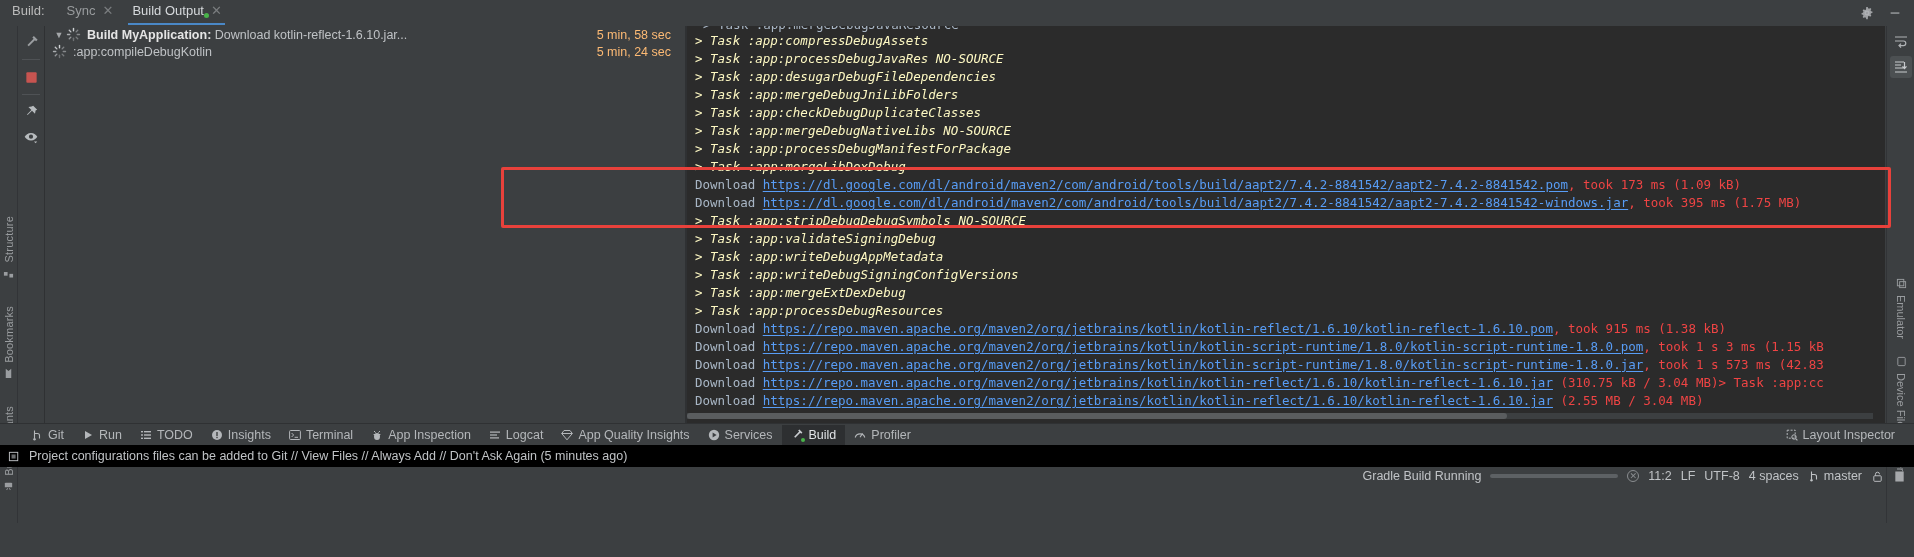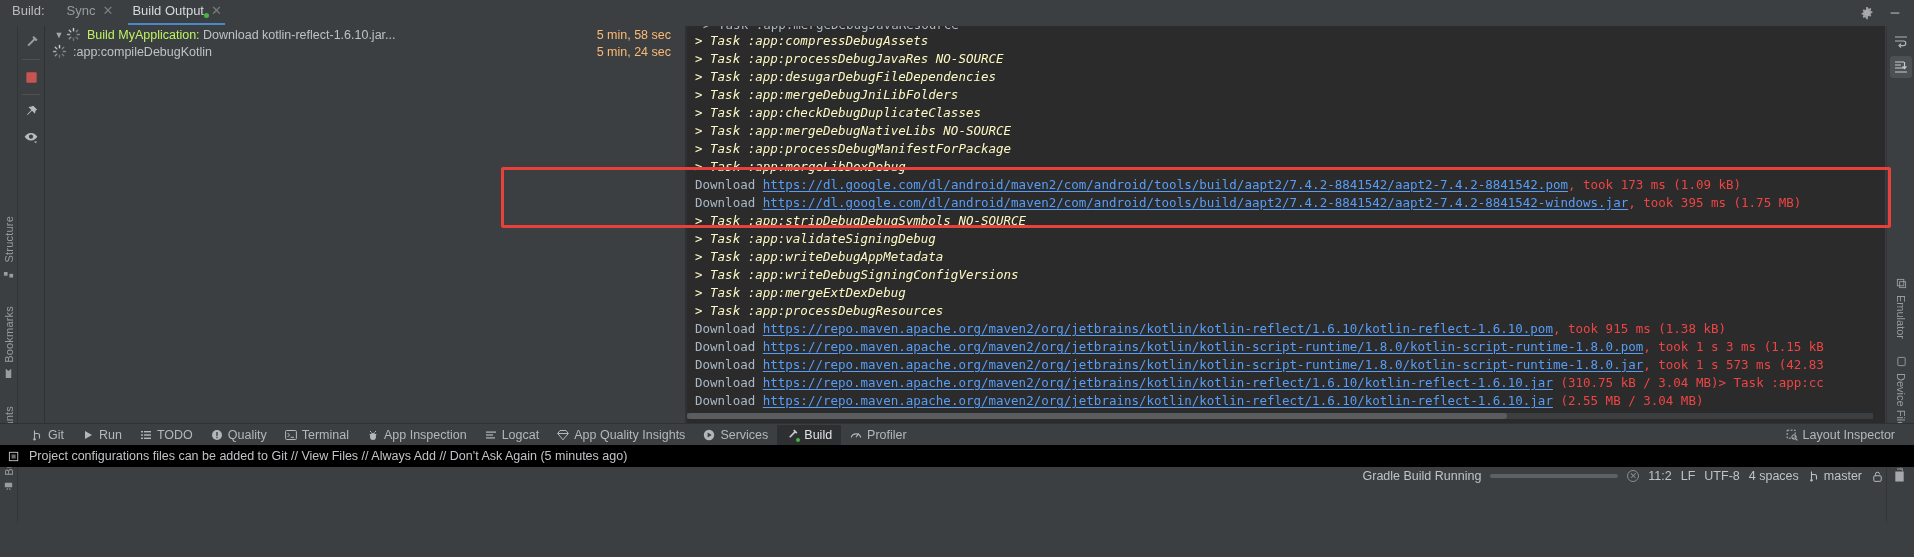--- a/index.html
+++ b/index.html
@@ -70,21 +70,21 @@
     position: absolute; left: 46px; top: 26px; width: 639px; height: 397px;
     background: #3c3f41;
   }
   .tree-row {
     display: flex; align-items: center; height: 17px; padding-left: 6px;
     font-size: 12.5px; white-space: nowrap;
   }
   .tree-arrow { width: 14px; color: #a4a7aa; font-size: 9px; text-align: center; }
   .spin-icon { width: 16px; height: 16px; display:inline-block; }
   .tree-text { color: #bfc2c5; }
-  .tree-text b { color: #bef264; font-weight: normal; }
+  .tree-text b { color: #e5e5e5; font-weight: bold; }
   .tree-time {
     margin-left: auto; padding-right: 14px; color: #fdba74; font-size: 12.5px;
   }
   .tree-divider {
     position: absolute; left: 685px; top: 26px; width: 2px; height: 397px; background: #2f3133;
   }
 
   
   .console {
     position: absolute; left: 687px; top: 26px; width: 1198px; height: 397px;
@@ -389,21 +389,21 @@
   </div>
 
   <div class="bb-item">
     <span>
       <svg class="icon-svg" width="12" height="12" viewBox="0 0 12 12">
           <circle cx="6" cy="6" r="5" fill="#b4b7ba"></circle>
           <rect x="5.3" y="3" width="1.4" height="4" fill="#3c3f41"></rect>
           <rect x="5.3" y="7.8" width="1.4" height="1.4" fill="#3c3f41"></rect>
         </svg>
     </span>
-    <span>Quality</span>
+    <span>Insights</span>
   </div>
 
   <div class="bb-item">
     <span>
       <svg class="icon-svg" width="12" height="12" viewBox="0 0 12 12">
           <rect x="0.6" y="1.5" width="10.8" height="9" rx="1" fill="none" stroke="#b4b7ba"></rect>
           <path d="M2.6 4l2 2-2 2M5.6 8.3h3.4" stroke="#b4b7ba" stroke-width="1" fill="none"></path>
         </svg>
     </span>
     <span>Terminal</span>

